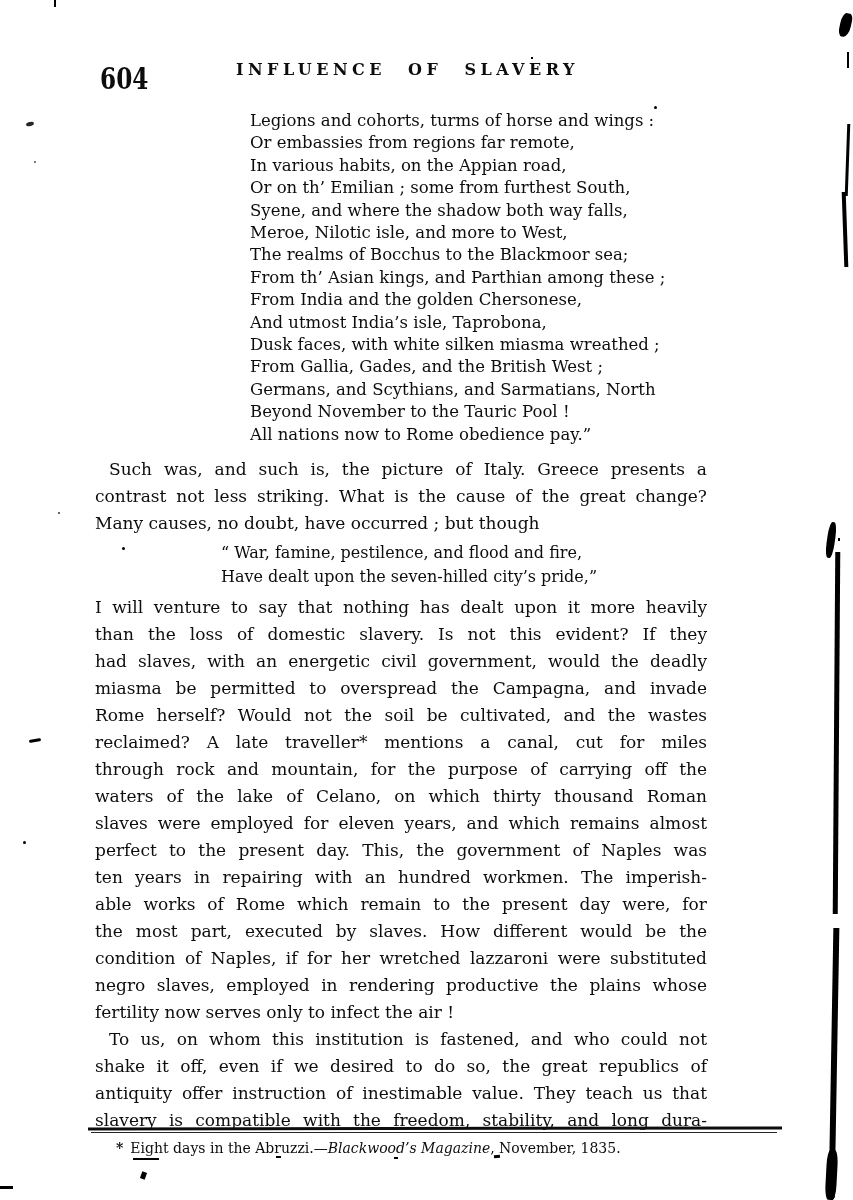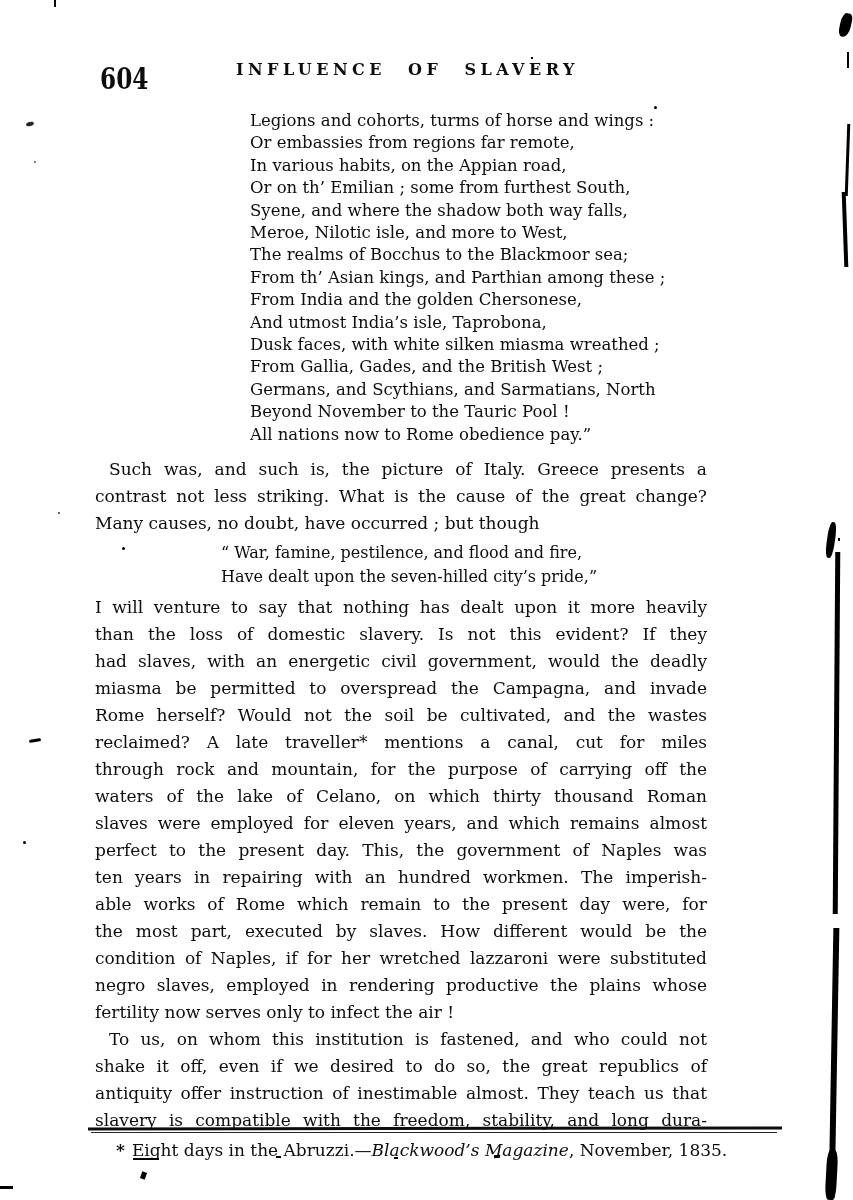--- a/index.html
+++ b/index.html
@@ -26,21 +26,21 @@
   .para2{left:95px;top:594px;}
   .para3{left:95px;top:1026px;}
   .jl{text-align:justify;text-align-last:justify;}
   .ll{text-align:left;text-align-last:left;}
   .ind{text-indent:14px;}
   
   .verse-quote{left:221px;top:541px;font-size:16px;line-height:24px;white-space:nowrap;}
   
   .fn-rule1{left:88px;top:1127px;width:694px;height:3px;background:#0d0d0d;transform:rotate(-0.1deg);}
   .fn-rule2{left:91px;top:1132px;width:686px;height:1px;background:#0d0d0d;opacity:.9;}
-  .footnote{left:116px;top:1140px;font-size:17px;white-space:nowrap;}
+  .footnote{left:116px;top:1140px;font-size:14px;white-space:nowrap;}
   .fn-marker{margin-right:7px;font-weight:bold;}
   .footnote em{font-style:italic;}
   
   .art{position:absolute;background:#000;}
   .a1{left:840px;top:13px;width:11px;height:24px;border-radius:45% 30% 50% 35%;transform:rotate(12deg);}
   .a2{left:847px;top:52px;width:2px;height:16px;}
   .a3{left:846px;top:124px;width:3px;height:72px;transform:rotate(2deg);}
   .a4{left:843px;top:192px;width:4px;height:75px;transform:rotate(-2deg);}
   .a5{left:827px;top:522px;width:8px;height:36px;border-radius:40%;transform:rotate(8deg);}
   .a6{left:834px;top:552px;width:5px;height:362px;transform:rotate(0.4deg);}
@@ -115,21 +115,21 @@
     <div class="jl">able works of Rome which remain to the present day were, for</div>
     <div class="jl">the most part, executed by slaves. How different would be the</div>
     <div class="jl">condition of Naples, if for her wretched lazzaroni were substituted</div>
     <div class="jl">negro slaves, employed in rendering productive the plains whose</div>
     <div class="ll">fertility now serves only to infect the air !</div>
   </div>
 
   <div class="abs prose para3">
     <div class="jl ind">To us, on whom this institution is fastened, and who could not</div>
     <div class="jl">shake it off, even if we desired to do so, the great republics of</div>
-    <div class="jl">antiquity offer instruction of inestimable almost. They teach us that</div>
+    <div class="jl">antiquity offer instruction of inestimable value. They teach us that</div>
     <div class="jl">slavery is compatible with the freedom, stability, and long dura-</div>
   </div>
 
   <div class="abs fn-rule1"></div>
   <div class="abs fn-rule2"></div>
 
   <div class="abs footnote">
     <span class="fn-marker">*</span><span>Eight days in the Abruzzi.—</span><em>Blackwood’s Magazine</em><span>, November, 1835.</span>
   </div>
 

